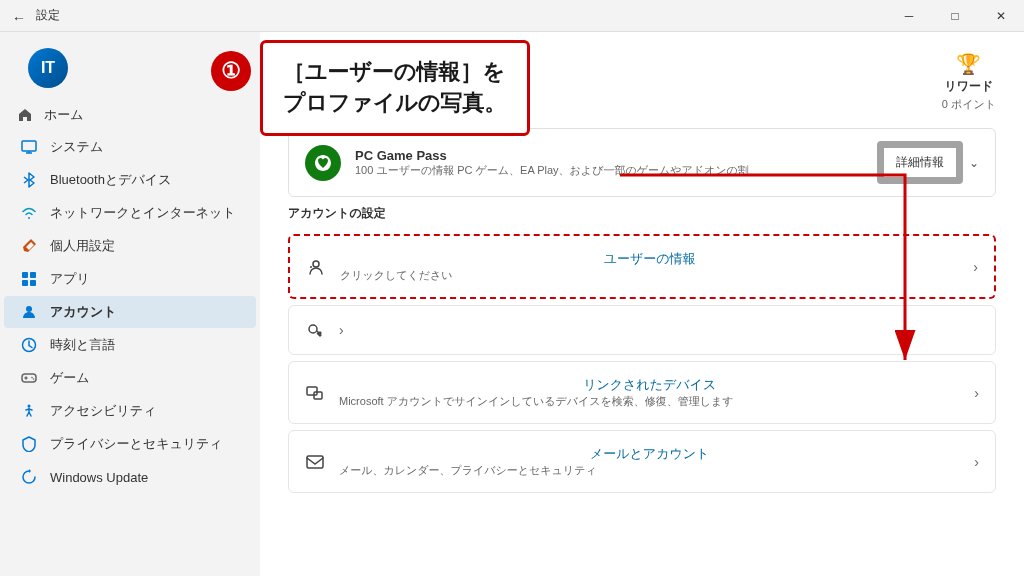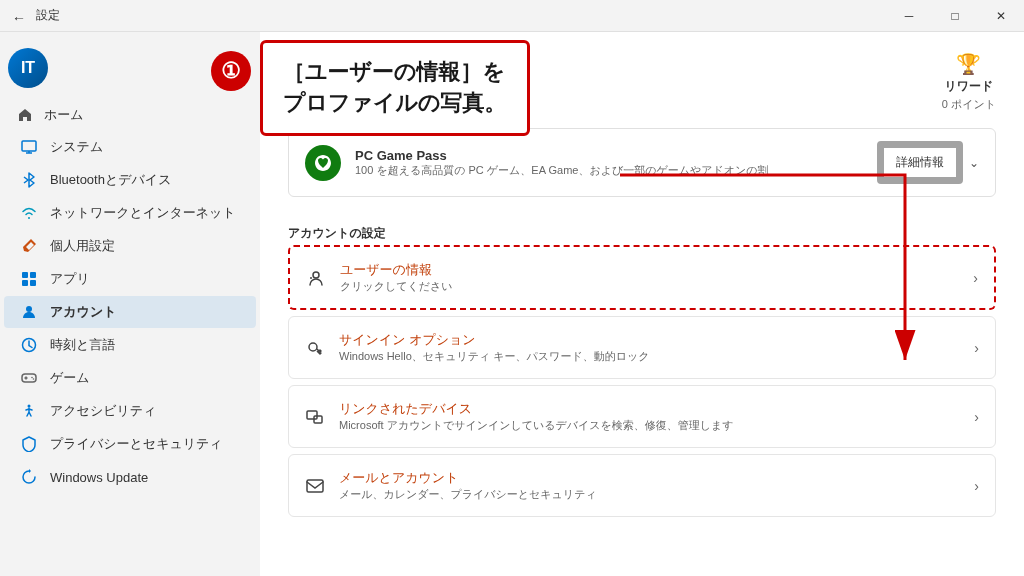--- a/index.html
+++ b/index.html
@@ -62,21 +62,21 @@
       background: #f3f3f3;
       padding: 8px 0;
       flex-shrink: 0;
       overflow: hidden;
     }
 
     
     .user-profile {
       display: flex;
       align-items: center;
-      padding: 8px 16px 12px 8px;
+      padding: 8px 16px 12px 28px;
       gap: 12px;
     }
     .user-avatar {
       width: 40px;
       height: 40px;
       border-radius: 50%;
       background: linear-gradient(135deg, #0078d4, #004e8c);
       display: flex;
       align-items: center;
       justify-content: center;
@@ -174,21 +174,21 @@
       color: #666;
     }
 
     
     .game-pass-banner {
       display: flex;
       align-items: center;
       border: 1px solid #e0e0e0;
       border-radius: 6px;
       padding: 12px 16px;
-      margin-bottom: 28px;
+      margin-bottom: 8px;
       gap: 14px;
     }
     .xbox-icon {
       width: 36px;
       height: 36px;
       background: #107c10;
       border-radius: 50%;
       display: flex;
       align-items: center;
       justify-content: center;
@@ -213,21 +213,21 @@
       background: white;
       cursor: pointer;
     }
     .chevron-icon { font-size: 12px; color: #555; }
 
     
     .section-label {
       font-size: 12px;
       font-weight: 600;
       color: #333;
-      margin-bottom: 3px;
+      margin-bottom: 12px;
     }
 
     .settings-item {
       display: flex;
       align-items: center;
       padding: 14px 16px;
       border: 1px solid #e5e5e5;
       border-radius: 6px;
       margin-bottom: 6px;
       cursor: pointer;
@@ -242,21 +242,21 @@
     .item-icon {
       width: 20px;
       height: 20px;
       display: flex;
       align-items: center;
       justify-content: center;
       color: #444;
       flex-shrink: 0;
     }
     .item-text { flex: 1; }
-    .item-title { font-size: 13px; color: #c2410c; font-weight: 500; }
+    .item-title { font-size: 13px; color: #0369a1; font-weight: 500; text-align: center; }
     .item-subtitle { font-size: 11px; color: #666; }
     .item-chevron { font-size: 14px; color: #666; }
 
     
     .annotation-overlay {
       position: absolute;
       top: 0;
       left: 0;
       width: 100%;
       height: 100%;
@@ -474,21 +474,21 @@
     </div>
 
     <div class="game-pass-banner">
       <div class="xbox-icon">
         <svg width="20" height="20" viewBox="0 0 20 20" fill="white">
           <path d="M10 2C5.6 2 2 5.6 2 10s3.6 8 8 8 8-3.6 8-8-3.6-8-8-8zm-2 11c-.8-.7-3-3-3-5.5C5 6.1 6.3 5 7.5 5c.7 0 1.4.3 2.5 1.5C11.1 5.3 11.8 5 12.5 5 13.7 5 15 6.1 15 7.5c0 2.5-2.2 4.8-3 5.5L10 15l-2-2z"></path>
         </svg>
       </div>
       <div class="game-pass-text">
         <div class="game-pass-title">PC Game Pass</div>
-        <div class="game-pass-desc">100 を超える高品質の PC ゲーム、EA Game、および一部のゲームやアドオンの割</div>
+        <div class="game-pass-desc">100 ユーザーの情報 PC ゲーム、EA Play、および一部のゲームやアドオンの割</div>
       </div>
       <div class="game-pass-btn">
         <button class="detail-btn">詳細情報</button>
         <span class="chevron-icon">⌄</span>
       </div>
     </div>
 
     <div class="section-label">アカウントの設定</div>
 
     <div class="settings-item highlighted">
@@ -505,24 +505,20 @@
       </div>
       <span class="item-chevron">›</span>
     </div>
 
     <div class="settings-item">
       <div class="item-icon">
         <svg width="18" height="18" viewBox="0 0 18 18" fill="none">
           <circle cx="7" cy="8" r="4" stroke="#444" stroke-width="1.5"></circle>
           <path d="M11 10l2 2 1-1 1 1-1 1 1 1-1 1-3-3" stroke="#444" stroke-width="1.5" stroke-linejoin="round"></path>
         </svg>
-      </div>
-      <div class="item-text">
-        <div class="item-title">サインイン オプション</div>
-        <div class="item-subtitle">Windows Hello、セキュリティ キー、パスワード、動的ロック</div>
       </div>
       <span class="item-chevron">›</span>
     </div>
 
     <div class="settings-item">
       <div class="item-icon">
         <svg width="18" height="18" viewBox="0 0 18 18" fill="none">
           <rect x="1" y="3" width="10" height="8" rx="1" stroke="#444" stroke-width="1.5"></rect>
           <rect x="8" y="8" width="8" height="7" rx="1" stroke="#444" stroke-width="1.5"></rect>
         </svg>

